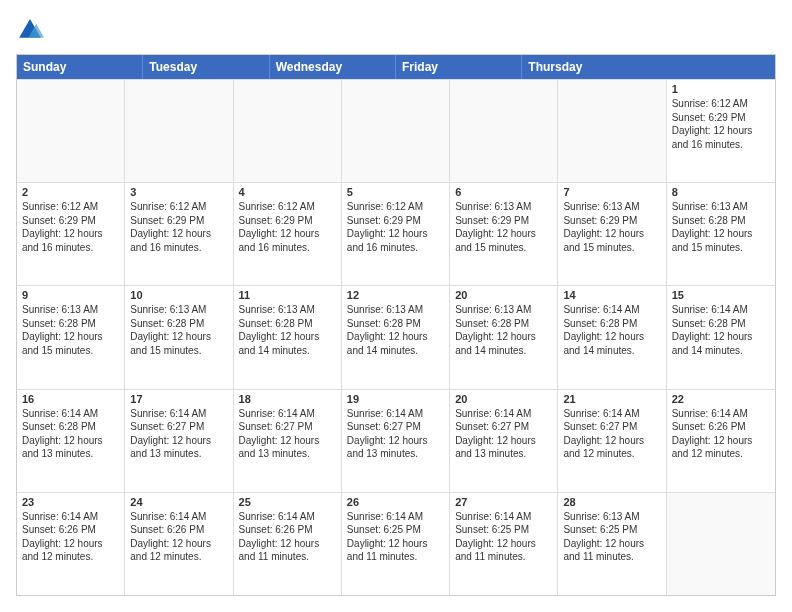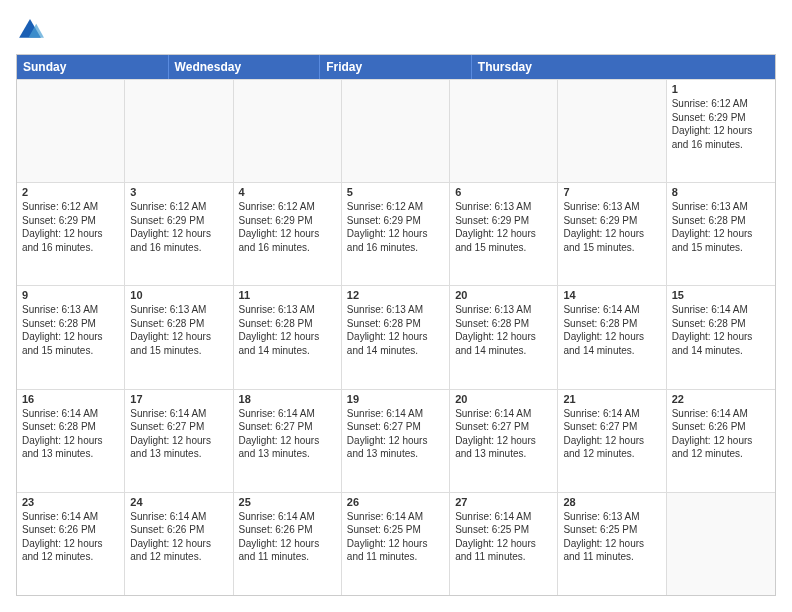--- a/index.html
+++ b/index.html
@@ -45,21 +45,21 @@
       color: #555;
     }
     .calendar {
       flex: 1;
       border: 1px solid #ccc;
       display: flex;
       flex-direction: column;
     }
     .cal-header {
       display: grid;
-      grid-template-columns: repeat(5, 1fr);
+      grid-template-columns: repeat(6, 1fr);
       background: #3a6bbf;
     }
     .cal-header-cell {
       color: #fff;
       font-size: 12px;
       font-weight: bold;
       padding: 5px 6px;
       border-right: 1px solid #5a8bdf;
     }
     .cal-header-cell:last-child { border-right: none; }
@@ -116,20 +116,21 @@
     </div>
     <div class="title-block">
       <div class="month-title"></div>
       <div class="location"></div>
     </div>
   </div>
 
   <div class="calendar">
     <div class="cal-header">
     <div class="cal-header-cell">Sunday</div>
+        <div class="cal-header-cell">Tuesday</div>
         <div class="cal-header-cell">Wednesday</div>
         <div class="cal-header-cell">Friday</div>
         <div class="cal-header-cell">Thursday</div>
       </div>
     <div class="cal-body">
     <div class="cal-row">
           <div class="cal-cell empty"></div>
           <div class="cal-cell empty"></div>
           <div class="cal-cell empty"></div>
           <div class="cal-cell empty"></div>

